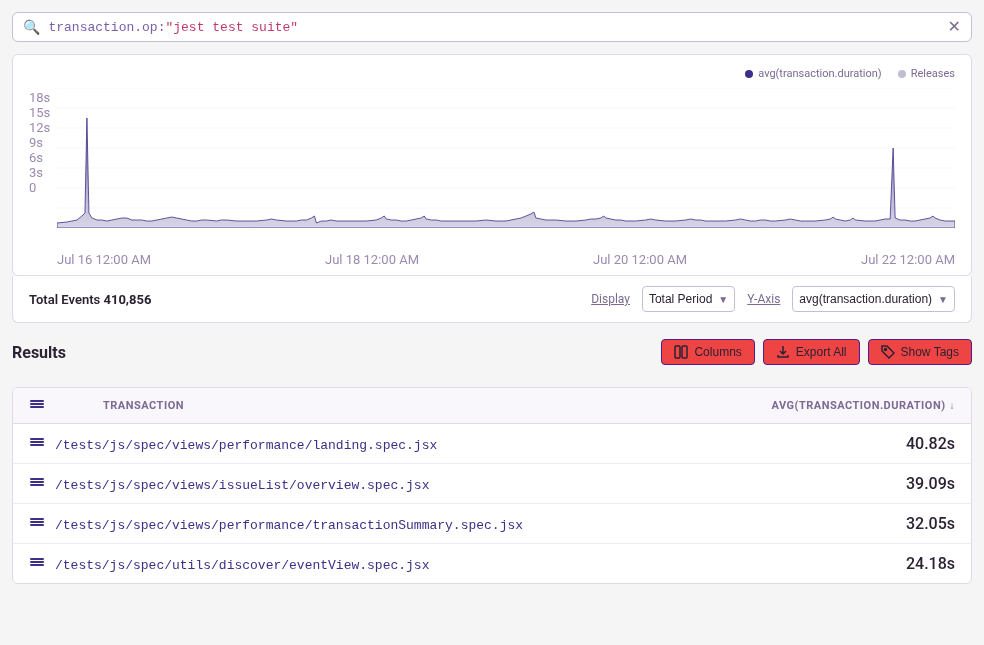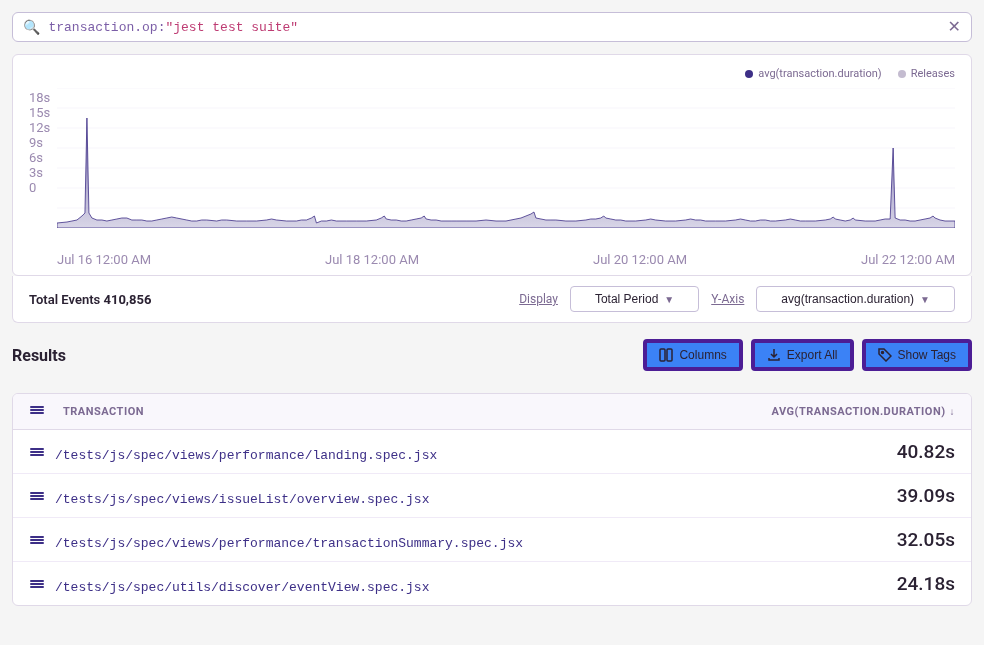--- a/index.html
+++ b/index.html
@@ -133,21 +133,21 @@
       font-size: 12px;
       color: #7c6a92;
       text-decoration: underline;
     }
     .dropdown-btn {
       display: flex;
       align-items: center;
       gap: 6px;
       border: 1px solid #c6bed8;
       border-radius: 4px;
-      padding: 5px 24px;
+      padding: 5px 6px;
       background: #fff;
       cursor: pointer;
       font-size: 12px;
       color: #2b2233;
       justify-content: space-between;
     }
     .chevron { font-size: 10px; color: #7c6a92; }
 
     
     .results-header {
@@ -162,24 +162,24 @@
       color: #2b2233;
     }
     .results-actions {
       display: flex;
       gap: 8px;
     }
     .action-btn {
       display: flex;
       align-items: center;
       gap: 6px;
-      border: 4px solid #4c1d95;
+      border: 1px solid #4c1d95;
       border-radius: 4px;
       padding: 5px 12px;
-      background: #3b82f6;
+      background: #ef4444;
       cursor: pointer;
       font-size: 12px;
       color: #2b2233;
     }
 
     
     .table-container {
       background: #fff;
       border: 1px solid #e0d9e8;
       border-radius: 6px;
@@ -192,20 +192,21 @@
       background: #f9f7fc;
       border-bottom: 1px solid #e0d9e8;
     }
     .col-transaction {
       flex: 1;
       font-size: 11px;
       font-weight: 700;
       color: #7c6a92;
       text-transform: uppercase;
       letter-spacing: 0.5px;
+      margin-left: 40px;
     }
     .col-metric {
       font-size: 11px;
       font-weight: 700;
       color: #7c6a92;
       text-transform: uppercase;
       letter-spacing: 0.5px;
       display: flex;
       align-items: center;
       gap: 4px;
@@ -224,21 +225,21 @@
       margin-right: 10px;
       color: #3d2f87;
     }
     .row-transaction {
       flex: 1;
       font-size: 13px;
       color: #3d2f87;
       font-family: 'Courier New', monospace;
     }
     .row-metric {
-      font-size: 19px;
+      font-size: 16px;
       color: #2b2233;
       font-weight: 500;
     }
   </style>
 </head>
 <body>
 
 <div class="container">
 
   <div class="search-bar">

